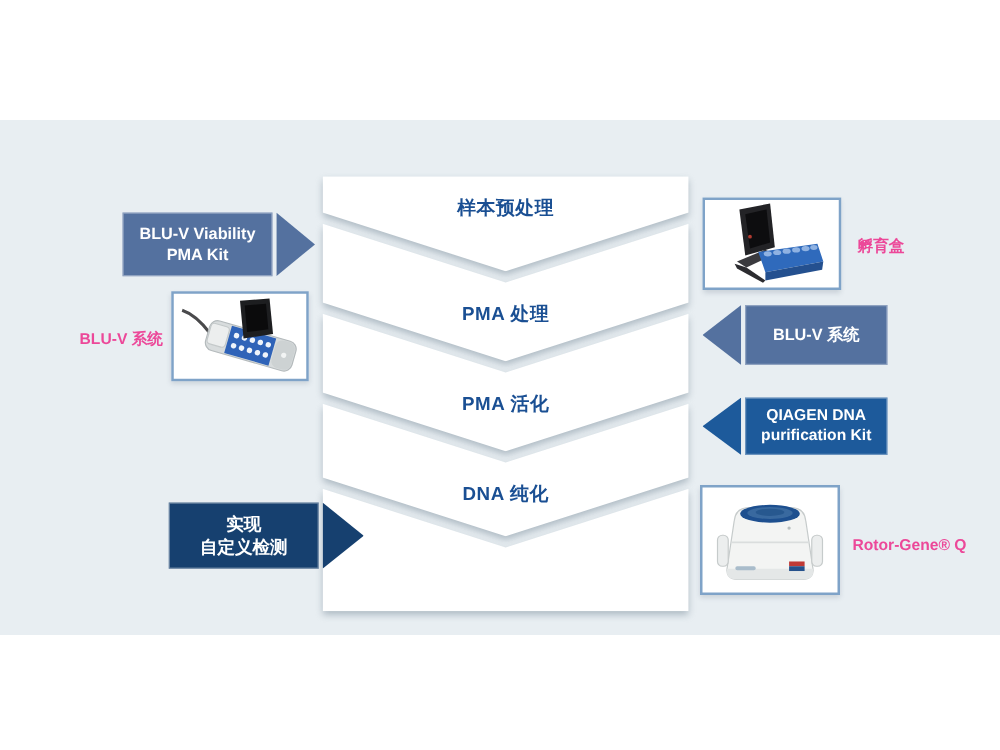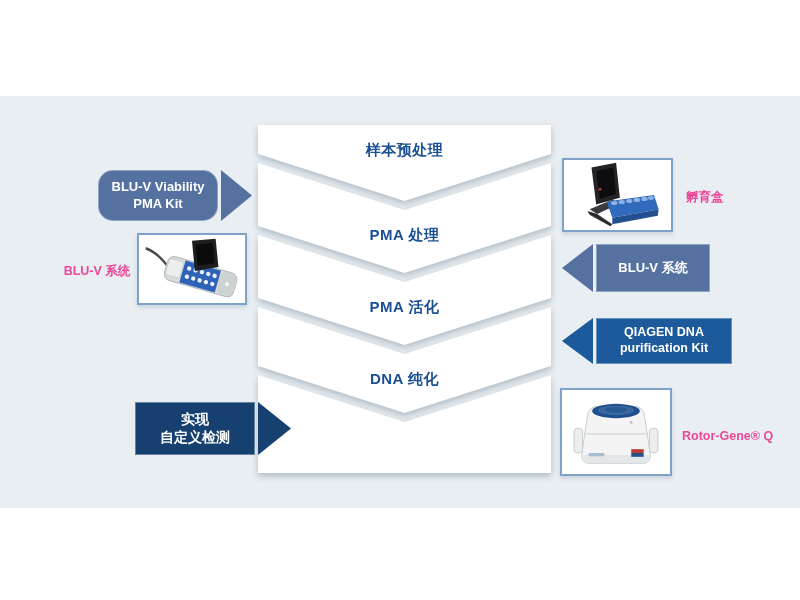--- a/index.html
+++ b/index.html
@@ -1,21 +1,21 @@
 <!DOCTYPE html>
 <html><head>
 <meta charset="utf-8">
 <style>
   html,body{margin:0;padding:0;}
   body{width:800px;height:600px;background:#ffffff;font-family:"Liberation Sans",sans-serif;overflow:hidden;}
   .stage{position:relative;width:800px;height:600px;background:#ffffff;}
   .panel{position:absolute;left:0;top:96px;width:800px;height:412px;background:#e8eef2;}
 
   
-  .chevrons{position:absolute;left:258px;top:125px;width:293px;height:404px;border-radius:30px;}
+  .chevrons{position:absolute;left:258px;top:141px;width:293px;height:404px;border-radius:30px;}
   .band-wrap{position:absolute;inset:0;filter:drop-shadow(0 3px 3px rgba(105,125,140,.45));}
   .band{position:absolute;inset:0;background:#ffffff;}
   .b1{clip-path:polygon(0 0,100% 0,100% 29px,50% 76px,0 29px);}
   .b2{clip-path:polygon(0 38px,50% 85px,100% 38px,100% 101px,50% 148px,0 101px);}
   .b3{clip-path:polygon(0 110px,50% 157px,100% 110px,100% 173px,50% 220px,0 173px);}
   .b4{clip-path:polygon(0 182px,50% 229px,100% 182px,100% 241px,50% 288px,0 241px);}
   .b5{clip-path:polygon(0 250px,50% 297px,100% 250px,100% 348px,0 348px);}
   .step-label{position:absolute;left:0;width:100%;text-align:center;font-size:15px;font-weight:bold;color:#1a4f93;letter-spacing:.5px;}
   .l1{top:16px;} .l2{top:101px;} .l3{top:173px;} .l4{top:245px;} .l5{top:313px;}
 
@@ -25,33 +25,33 @@
     color:#ffffff;font-weight:bold;text-align:center;line-height:1.25;box-sizing:border-box;
     border:1px solid rgba(255,255,255,.35);}
   .tri-r{clip-path:polygon(0 0,100% 50%,0 100%);}
   .tri-l{clip-path:polygon(100% 0,0 50%,100% 100%);}
   .gap3{width:3px;}
   .slate{background:#54719f;}
   .navy{background:#16406f;}
   .qblue{background:#1d5a9b;}
 
   .kit-arrow{left:98px;top:170px;height:51px;}
-  .kit-arrow .rect{width:120px;font-size:13px;border-radius:15px;}
+  .kit-arrow .rect{width:120px;font-size:13px;}
   .kit-arrow .tri-r{width:31px;background:#54719f;}
 
   .custom-arrow{left:98px;top:402px;height:53px;}
   .custom-arrow .rect{width:120px;font-size:14px;margin-left:37px;}
   .custom-arrow .tri-r{width:33px;background:#16406f;}
 
   .bluv-arrow{left:562px;top:244px;height:48px;}
   .bluv-arrow .rect{width:114px;font-size:13px;}
   .bluv-arrow .tri-l{width:31px;background:#54719f;}
 
   .qiagen-arrow{left:562px;top:318px;height:46px;}
-  .qiagen-arrow .rect{width:136px;font-size:12.5px;align-items:center;}
+  .qiagen-arrow .rect{width:114px;font-size:12.5px;align-items:center;}
   .qiagen-arrow .tri-l{width:31px;background:#1d5a9b;}
 
   
   .frame{position:absolute;background:#ffffff;border:2px solid #7fa3c8;box-sizing:border-box;
     box-shadow:0 2px 4px rgba(60,80,100,.18);}
   .frame svg{display:block;width:100%;height:100%;}
   .bluv-frame{left:137px;top:233px;width:110px;height:72px;}
   .incubator-frame{left:562px;top:158px;width:111px;height:74px;}
   .rotor-frame{left:560px;top:388px;width:112px;height:88px;}
 

